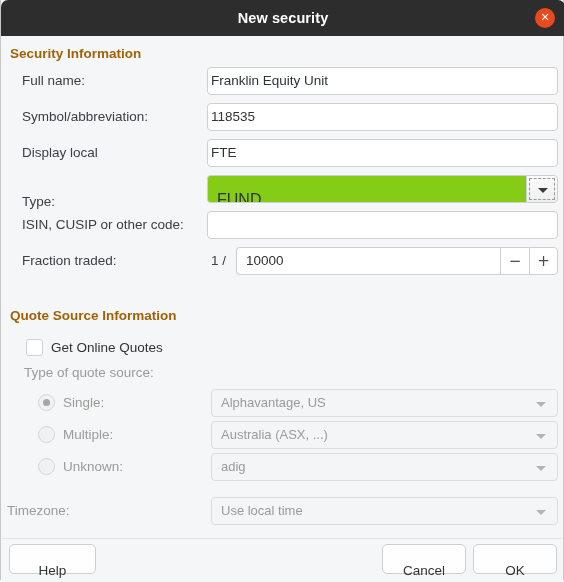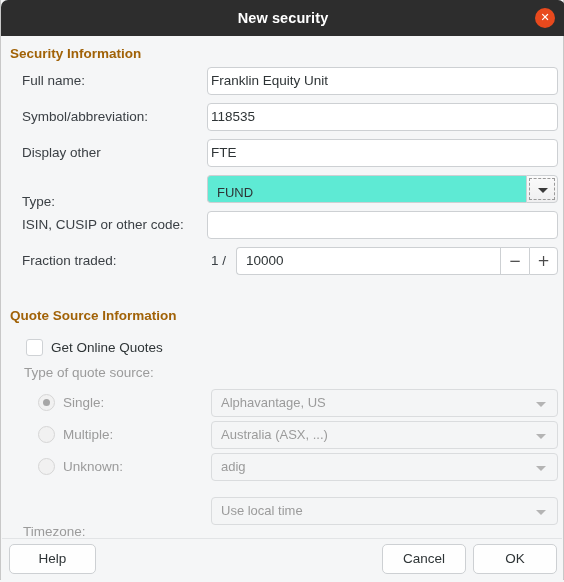--- a/index.html
+++ b/index.html
@@ -94,29 +94,29 @@
     line-height: 26px;
     padding: 0 3px;
     white-space: nowrap;
     overflow: hidden;
   }
 
   
   .combo-entry {
     position: absolute;
     height: 28px;
-    background: #5eead4;
+    background: #84cc16;
     border: 1px solid #cdd0d3;
     border-right: none;
     border-top-left-radius: 4px;
     border-bottom-left-radius: 4px;
-    font-size: 13px;
-    color: #2e3436;
-    line-height: 26px;
-    padding: 4px 9px;
+    font-size: 16px;
+    color: #2e3436;
+    line-height: 26px;
+    padding: 11px 9px;
     white-space: nowrap;
     overflow: hidden;
   }
   .combo-button {
     position: absolute;
     height: 28px; width: 32px;
     background: linear-gradient(#fbfbfb, #efeff0);
     border: 1px solid #cdd0d3;
     border-top-right-radius: 4px;
     border-bottom-right-radius: 4px;
@@ -252,21 +252,21 @@
     height: 30px;
     background: #fefefe;
     border: 1px solid #cdd0d3;
     border-radius: 5px;
     font-size: 13.5px;
     color: #2e3436;
     line-height: 28px;
     text-align: center;
     cursor: pointer;
     font-family: "Liberation Sans", sans-serif;
-    padding: 0;
+    padding: 12px;
   }
 </style>
 </head>
 <body>
 
 <div id="dialog">
 
   <div id="titlebar">
     <div id="titlebar-title">New security</div>
     <div id="close-button">
@@ -277,21 +277,21 @@
   <div id="body">
 
     <div class="section-head" style="top:10px;">Security Information</div>
 
     <div class="row-label" style="top:31px;text-align:right;">Full name:</div>
     <div class="field" style="left:206px; top:31px; width:351px;">Franklin Equity Unit</div>
 
     <div class="row-label" style="top:67px;">Symbol/abbreviation:</div>
     <div class="field" style="left:206px; top:67px; width:351px;">118535</div>
 
-    <div class="row-label" style="top:103px;">Display other</div>
+    <div class="row-label" style="top:103px;">Display local</div>
     <div class="field" style="left:206px; top:103px; width:351px;">FTE</div>
 
     <div class="row-label" style="top:136px;margin-top:16px;">Type:</div>
     <div class="combo-entry" style="left:206px; top:139px; width:319px;">FUND</div>
     <div class="combo-button" style="left:525px; top:139px;">
       <span class="focus-ring"></span>
       <span class="arrow"></span>
     </div>
 
     <div class="row-label" style="top:175px;">ISIN, CUSIP or other code:</div>
@@ -324,21 +324,21 @@
       <span class="arrow"></span>
     </div>
 
     <div class="radio-circle" style="left:37px; top:422px;"></div>
     <div class="radio-label" style="left:62px; top:422px;">Unknown:</div>
     <div class="combo-disabled" style="left:210px; top:417px; width:347px;">
       <span>adig</span>
       <span class="arrow"></span>
     </div>
 
-    <div class="row-label dim" style="left:22px; top:461px;margin-top:21px;">Timezone:</div>
+    <div class="row-label dim" style="left:6px; top:461px;">Timezone:</div>
     <div class="combo-disabled" style="left:210px; top:461px; width:347px;">
       <span>Use local time</span>
       <span class="arrow"></span>
     </div>
 
     <div id="footer-divider"></div>
     <div class="btn" style="left:8px; top:508px; width:87px;">Help</div>
     <div class="btn" style="left:381px; top:508px; width:84px;">Cancel</div>
     <div class="btn" style="left:472px; top:508px; width:84px;">OK</div>
 

